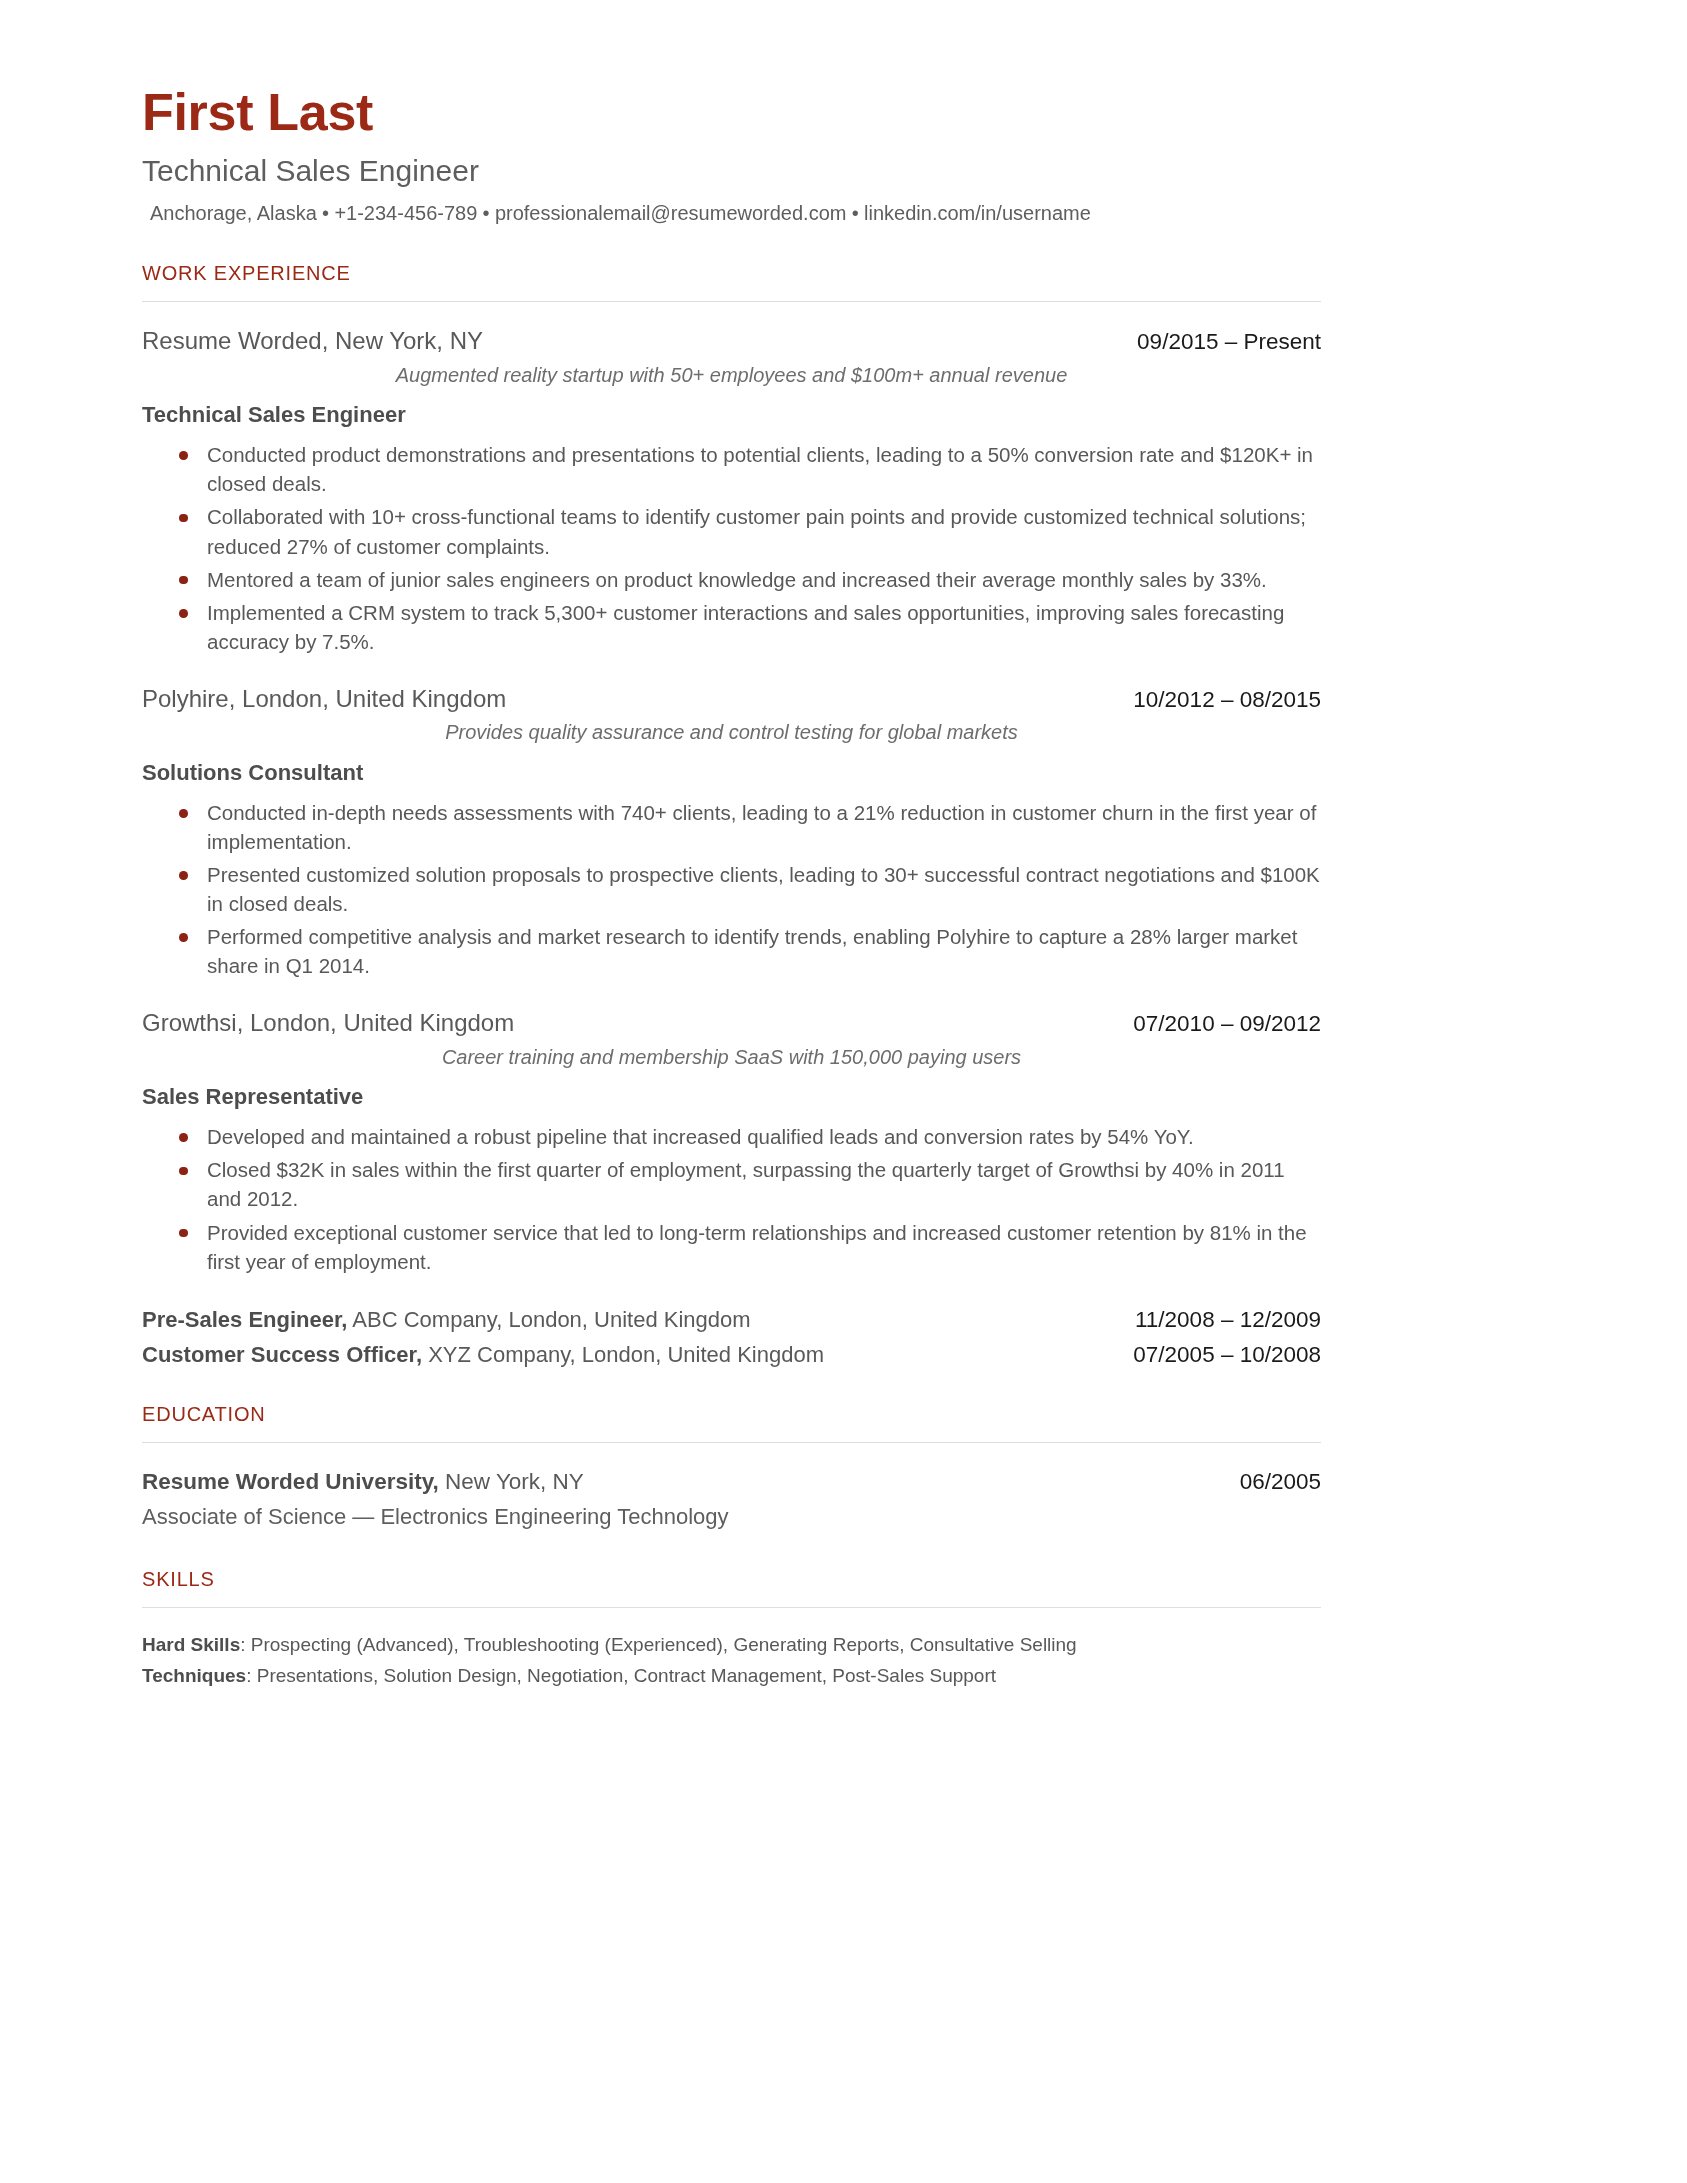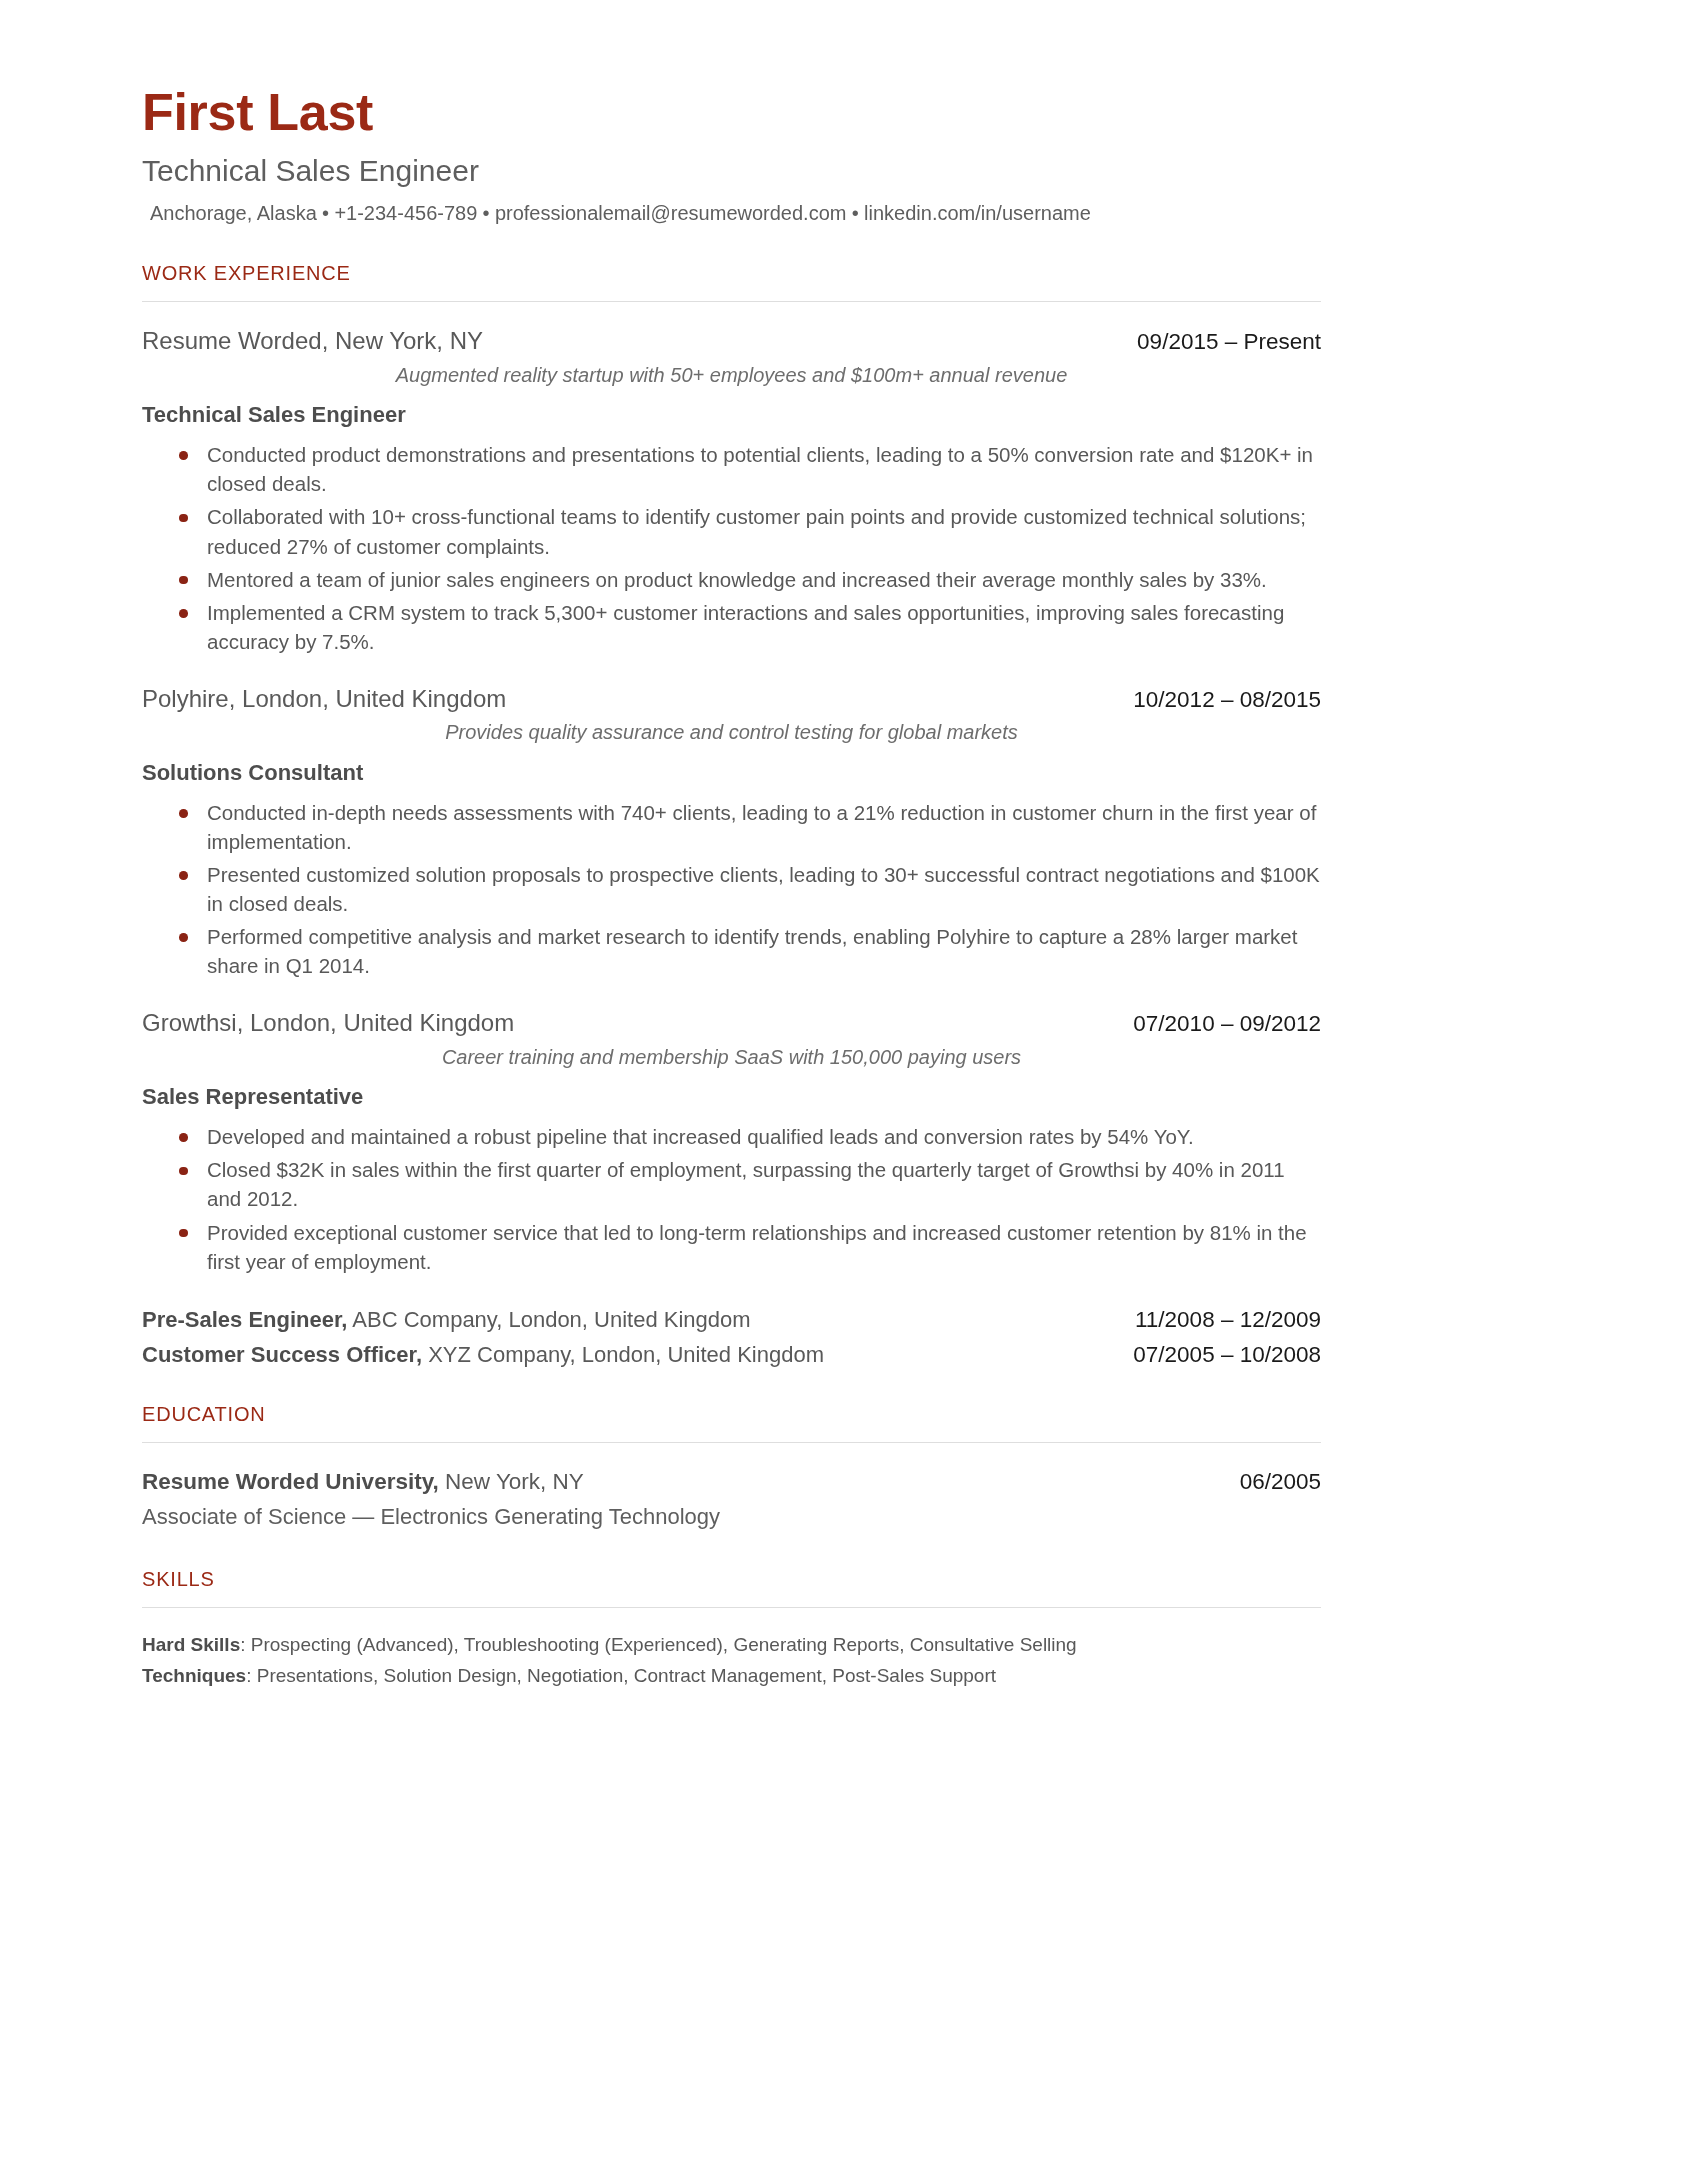--- a/index.html
+++ b/index.html
@@ -279,21 +279,21 @@
   </div>
 
   <div class="section section-education">
     <div class="section-title">EDUCATION</div>
     <div class="rule"></div>
     <div>
       <div class="edu-row">
         <div class="edu-school"><b>Resume Worded University,</b> <span>New York, NY</span></div>
         <div class="edu-date">06/2005</div>
       </div>
-      <div class="edu-degree">Associate of Science — Electronics Generating Technology</div>
+      <div class="edu-degree">Associate of Science — Electronics Engineering Technology</div>
     </div>
   </div>
 
   <div class="section section-skills">
     <div class="section-title">SKILLS</div>
     <div class="rule"></div>
     <div class="skill-row"><b>Hard Skills</b><span>: Prospecting (Advanced), Troubleshooting (Experienced), Generating Reports, Consultative Selling</span></div>
     <div class="skill-row"><b>Techniques</b><span>: Presentations, Solution Design, Negotiation, Contract Management, Post-Sales Support</span></div>
   </div>
 

